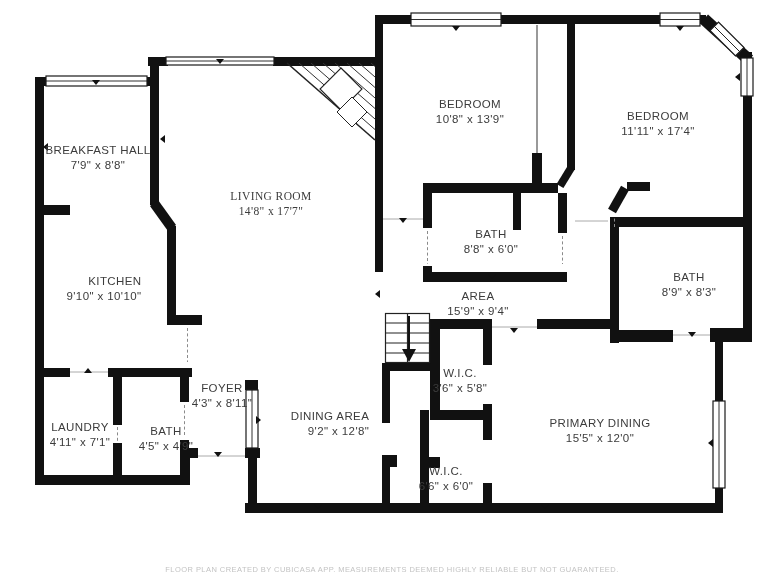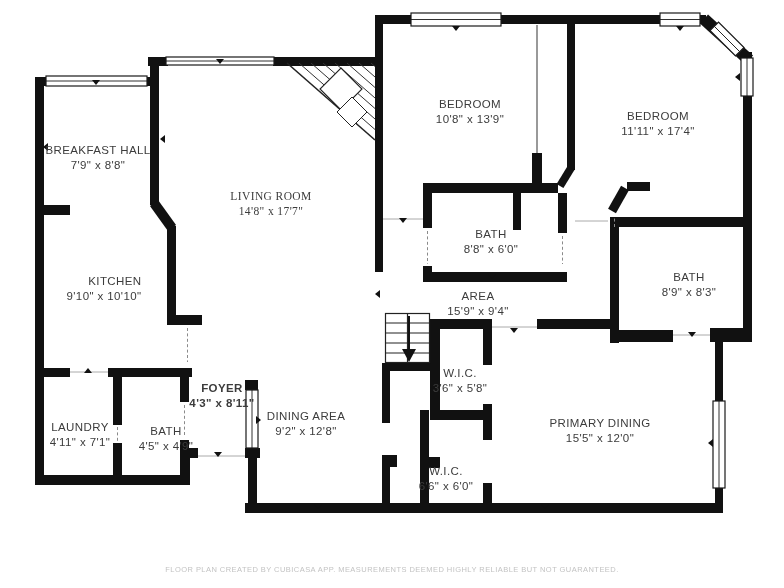--- a/index.html
+++ b/index.html
@@ -245,25 +245,25 @@
     <span class="rdims">3'6" x 5'8"</span>
   </div>
   <div class="room-label" style="left:600px;top:430px;">
     <span class="rname">PRIMARY DINING</span>
     <span class="rdims">15'5" x 12'0"</span>
   </div>
   <div class="room-label" style="left:446px;top:478px;">
     <span class="rname">W.I.C.</span>
     <span class="rdims">6'6" x 6'0"</span>
   </div>
-  <div class="room-label" style="left:306px;top:423px;">
+  <div class="room-label" style="left:330px;top:423px;text-align:right;">
     <span class="rname">DINING AREA</span>
     <span class="rdims">9'2" x 12'8"</span>
   </div>
-  <div class="room-label" style="left:222px;top:395px;font-weight:bold;">
+  <div class="room-label" style="left:222px;top:395px;">
     <span class="rname">FOYER</span>
     <span class="rdims">4'3" x 8'11"</span>
   </div>
   <div class="room-label" style="left:80px;top:434px;">
     <span class="rname">LAUNDRY</span>
     <span class="rdims">4'11" x 7'1"</span>
   </div>
   <div class="room-label" style="left:166px;top:438px;">
     <span class="rname">BATH</span>
     <span class="rdims">4'5" x 4'9"</span>

